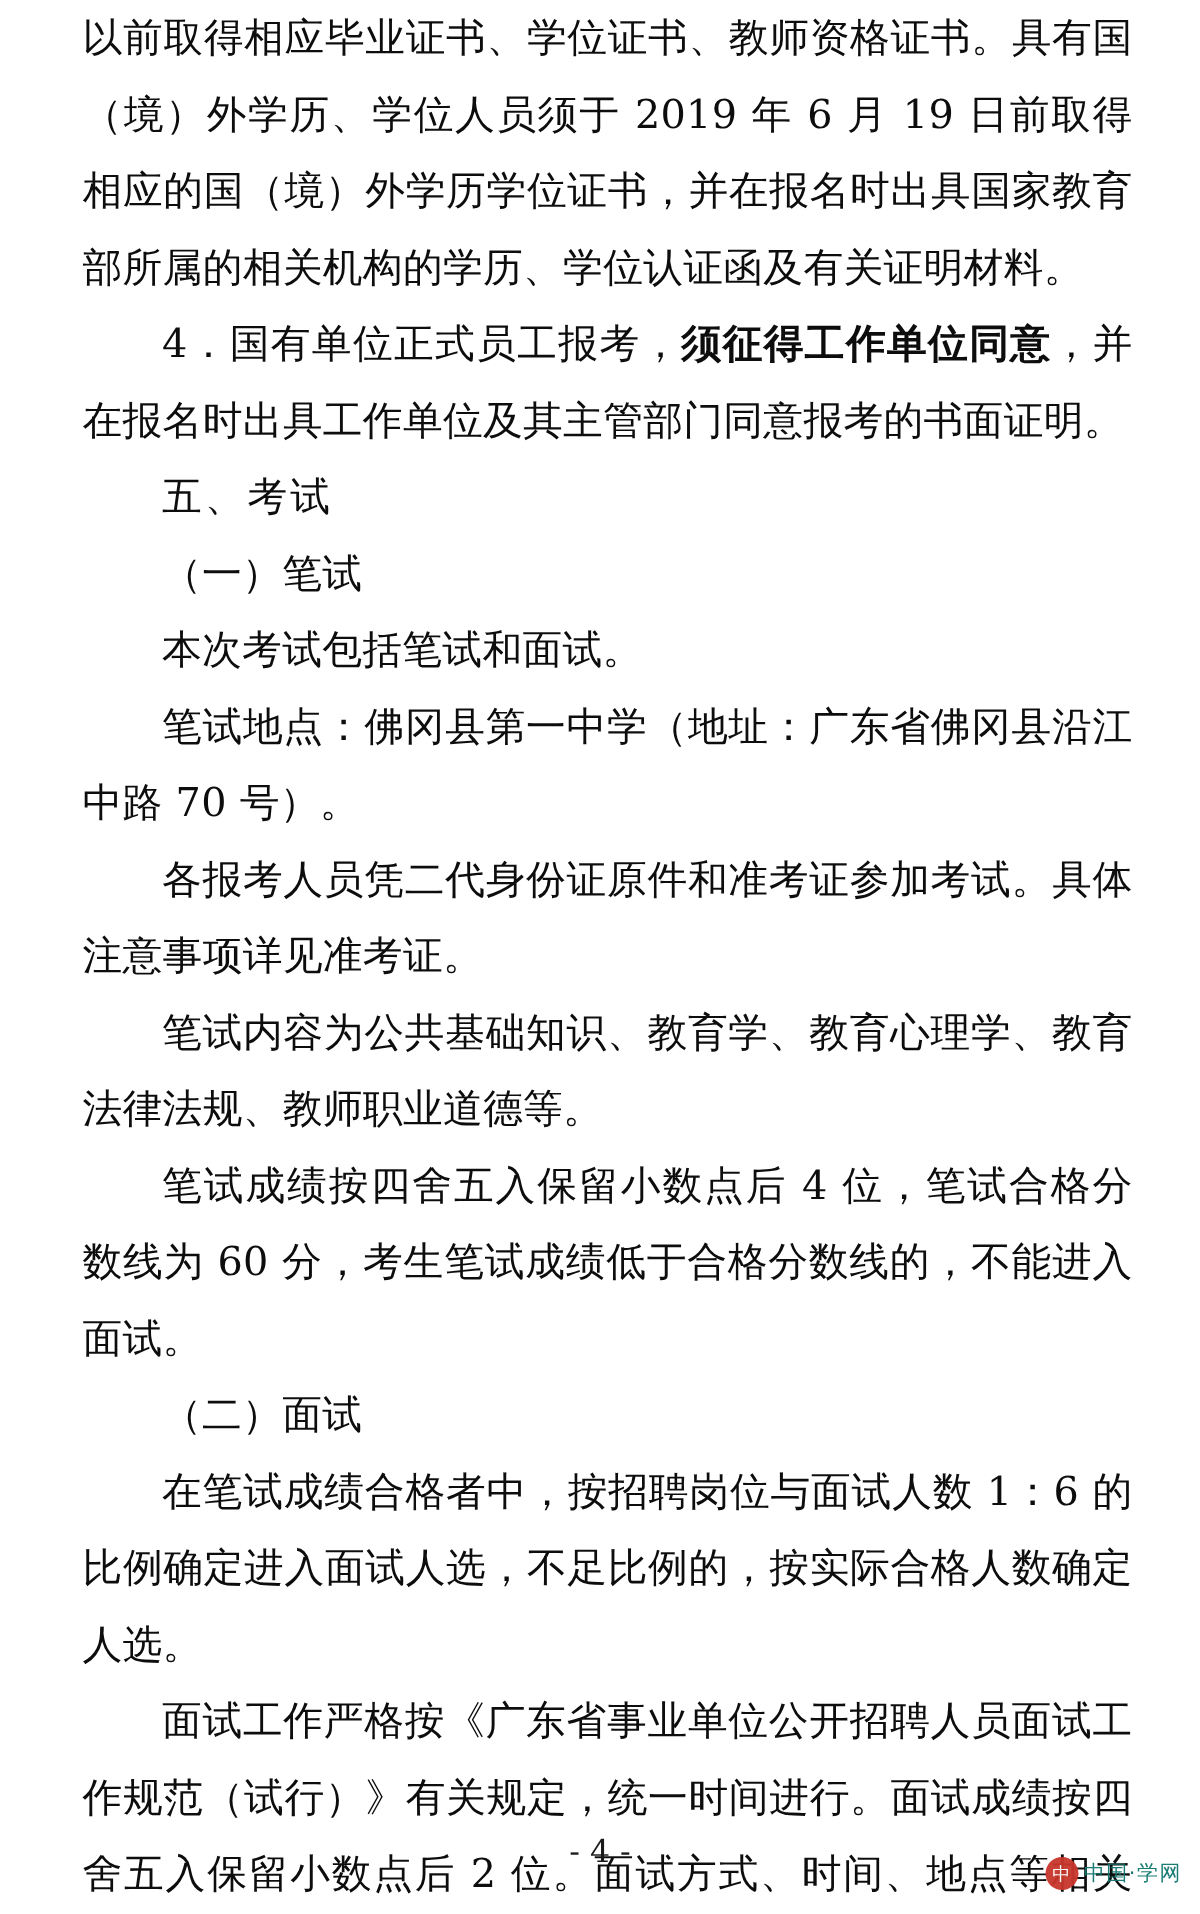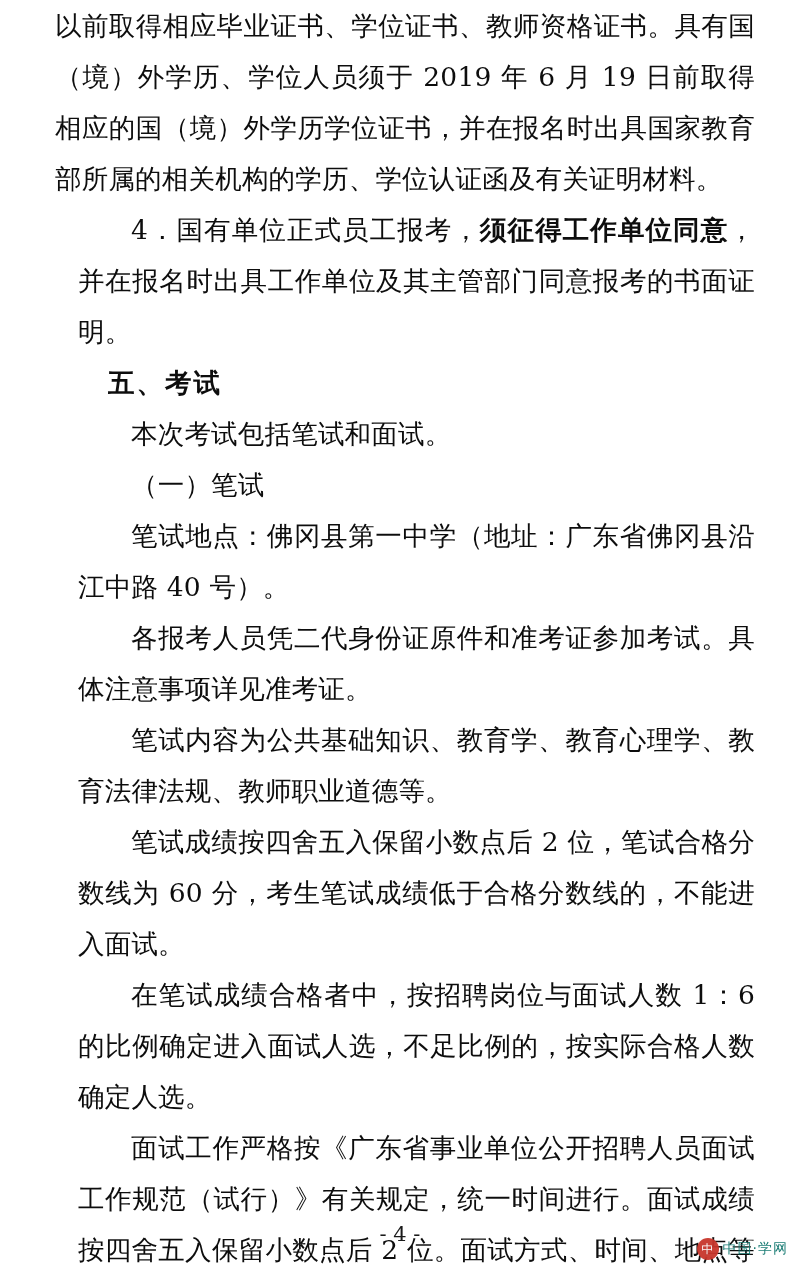--- a/index.html
+++ b/index.html
@@ -27,24 +27,23 @@
     letter-spacing: 0.2px;
     text-align: justify;
     text-justify: inter-ideograph;
   }
   p {
     margin: 0;
     padding: 0;
   }
   .indent {
     text-indent: 2em;
-    margin-left: 23px;
   }
   .heading {
-    font-weight: bold;
+    font-weight: normal;
     text-indent: 2em;
     letter-spacing: 2px;
   }
   .bold {
     font-weight: bold;
   }
   .footer {
     position: absolute;
     left: 0;
     right: 0;
@@ -87,33 +86,34 @@
 <div class="page">
 
   <div class="body-text">
 
     <p class="">以前取得相应毕业证书、学位证书、教师资格证书。具有国（境）外学历、学位人员须于 2019 年 6 月 19 日前取得相应的国（境）外学历学位证书，并在报名时出具国家教育部所属的相关机构的学历、学位认证函及有关证明材料。</p>
 
     <p class="indent"><span>4．国有单位正式员工报考，</span><span class="bold">须征得工作单位同意</span><span>，并在报名时出具工作单位及其主管部门同意报考的书面证明。</span></p>
 
     <p class="heading">五、考试</p>
 
+    <p class="indent">（一）笔试</p>
+
     <p class="indent">本次考试包括笔试和面试。</p>
 
-    <p class="indent">（一）笔试</p>
 
-
-    <p class="indent">笔试地点：佛冈县第一中学（地址：广东省佛冈县沿江中路 40 号）。</p>
+    <p class="indent">笔试地点：佛冈县第一中学（地址：广东省佛冈县沿江中路 70 号）。</p>
 
     <p class="indent">各报考人员凭二代身份证原件和准考证参加考试。具体注意事项详见准考证。</p>
 
     <p class="indent">笔试内容为公共基础知识、教育学、教育心理学、教育法律法规、教师职业道德等。</p>
 
-    <p class="indent">笔试成绩按四舍五入保留小数点后 2 位，笔试合格分数线为 60 分，考生笔试成绩低于合格分数线的，不能进入面试。</p>
+    <p class="indent">笔试成绩按四舍五入保留小数点后 4 位，笔试合格分数线为 60 分，考生笔试成绩低于合格分数线的，不能进入面试。</p>
 
+    <p class="indent">（二）面试</p>
 
     <p class="indent">在笔试成绩合格者中，按招聘岗位与面试人数 1：6 的比例确定进入面试人选，不足比例的，按实际合格人数确定人选。</p>
 
     <p class="indent"><span>面试工作严格按《广东省事业单位公开招聘人员面试工作规范（试行）》有关规定，统一时间进行。面试成绩按四舍五入保留小数点后 2 位。面试方式、时间、地点等相关事宜将在佛冈县政府门户网站（</span></p>
 
   </div>
 
   <div class="footer">- 4 -</div>
 
   <div class="watermark">

